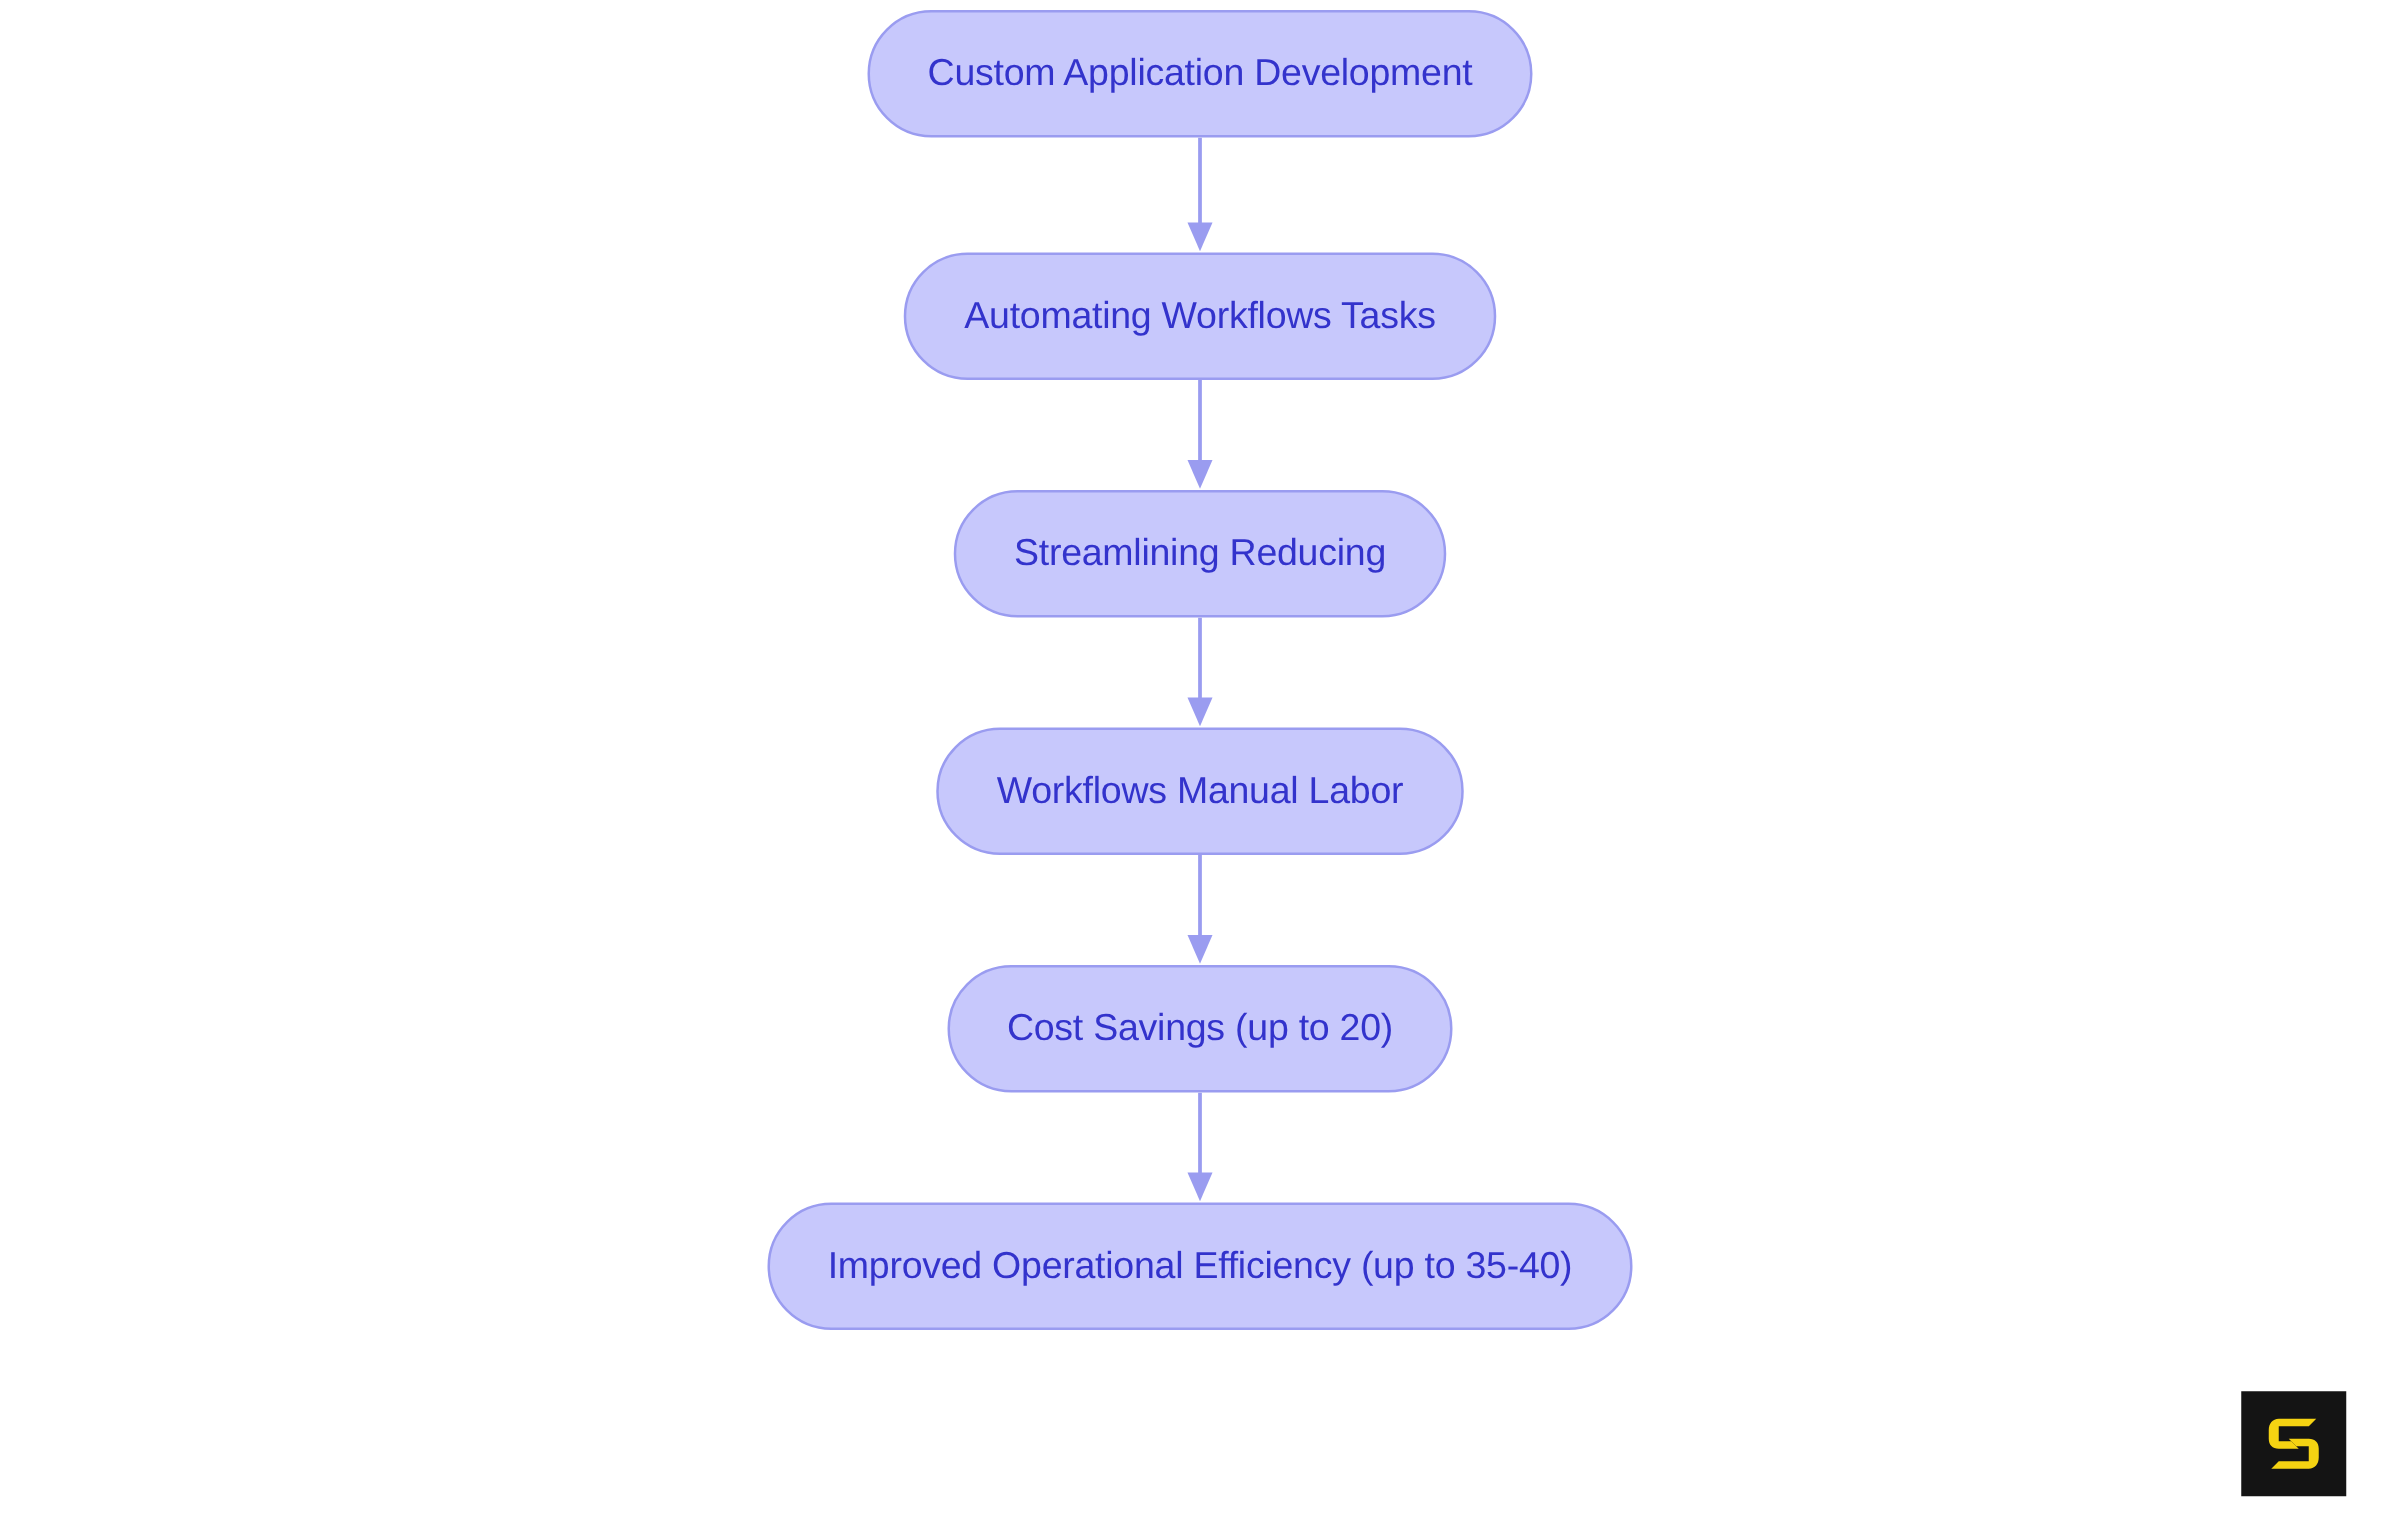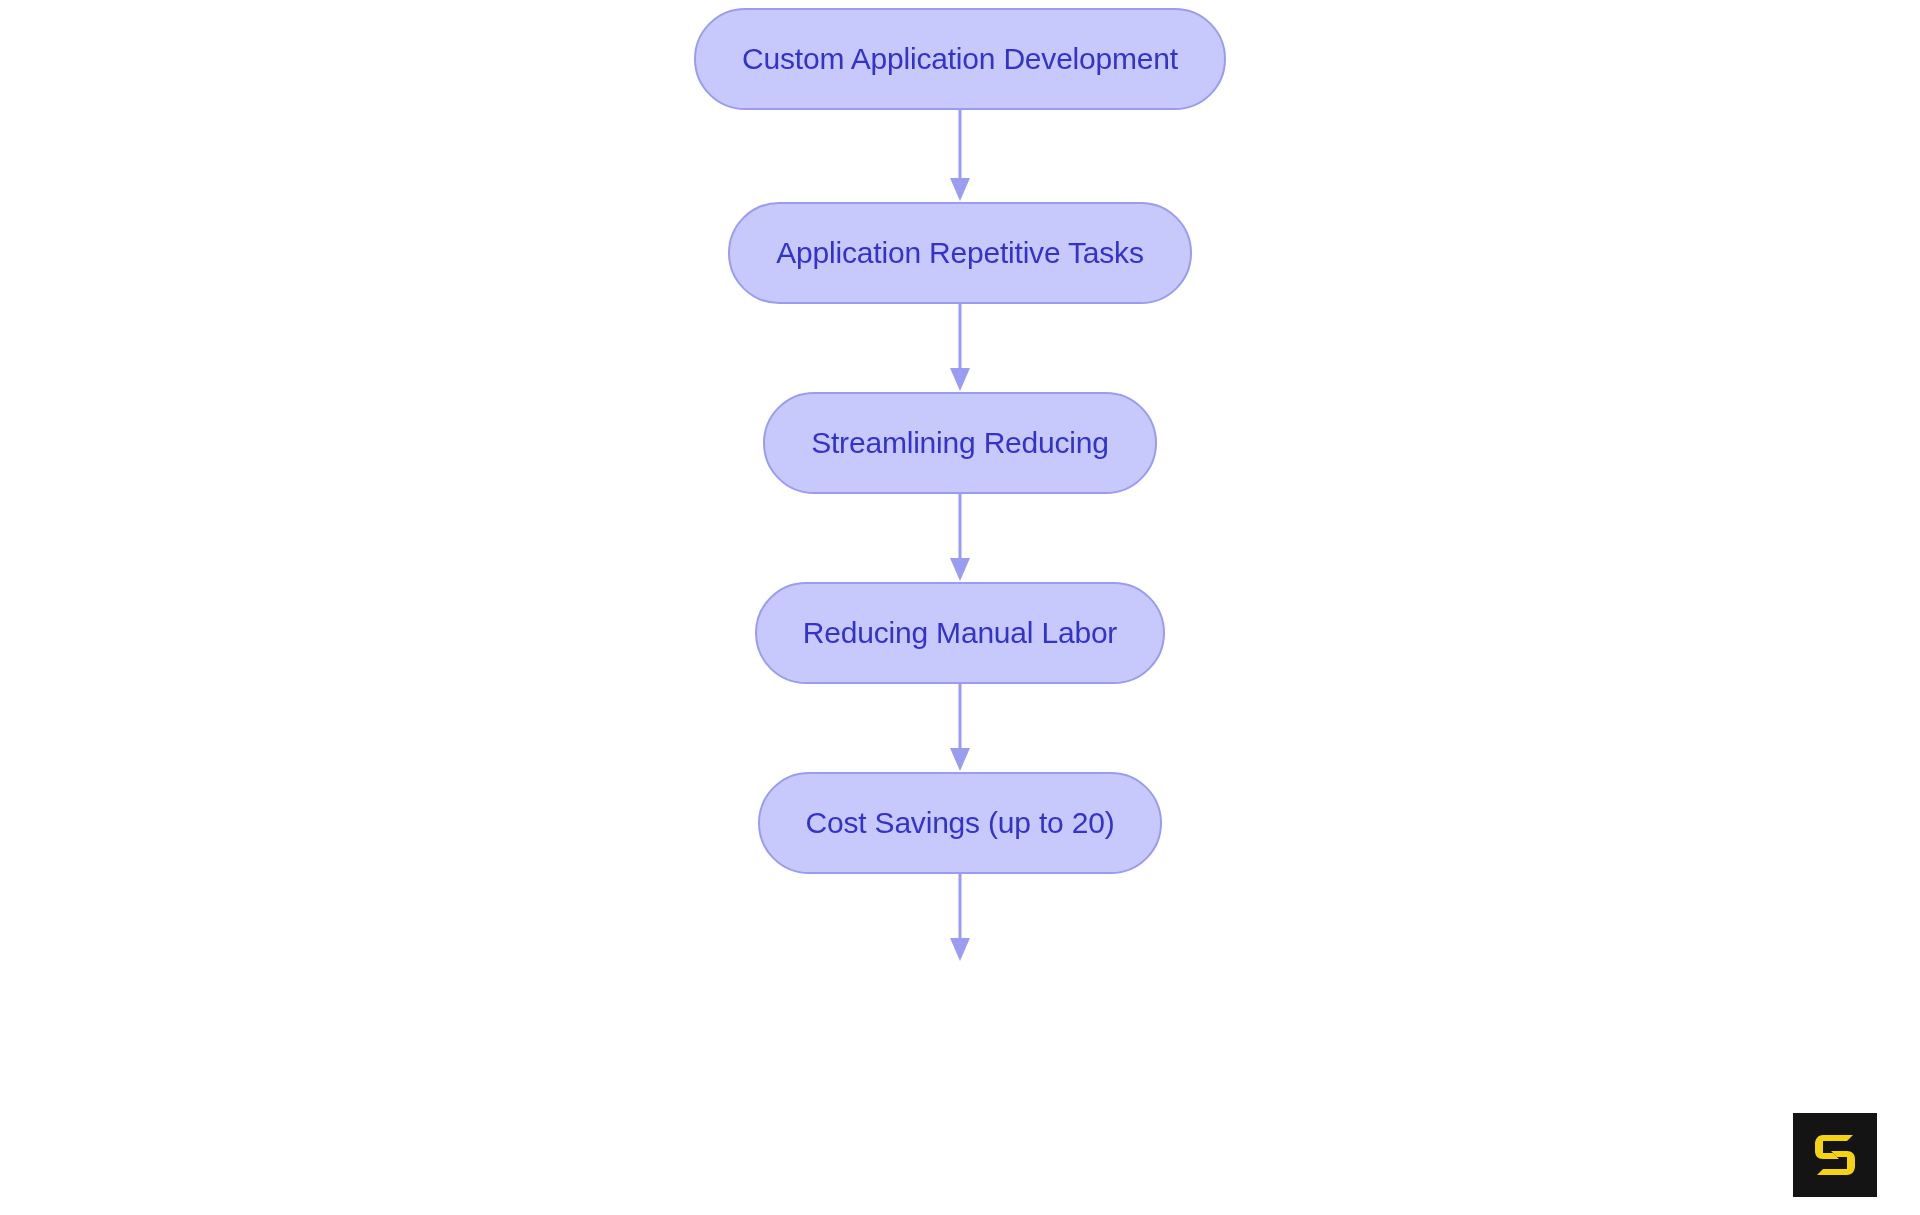--- a/index.html
+++ b/index.html
@@ -101,21 +101,21 @@
 
     <div class="connector" style="height:92px;">
       <svg width="24" height="92" viewBox="0 0 24 92" aria-hidden="true">
         <line x1="12" y1="0" x2="12" y2="72" stroke="#9a9cf0" stroke-width="3"></line>
         <polygon points="12,91 2,68 22,68" fill="#9a9cf0"></polygon>
       </svg>
     </div>
 
     <div class="node-slot">
       <div class="node">
-        <span class="node-label">Application Repetitive Tasks</span>
+        <span class="node-label">Automating Workflows Tasks</span>
       </div>
     </div>
 
     <div class="connector" style="height:88px;">
       <svg width="24" height="88" viewBox="0 0 24 88" aria-hidden="true">
         <line x1="12" y1="0" x2="12" y2="68" stroke="#9a9cf0" stroke-width="3"></line>
         <polygon points="12,87 2,64 22,64" fill="#9a9cf0"></polygon>
       </svg>
     </div>
 
@@ -127,21 +127,21 @@
 
     <div class="connector" style="height:88px;">
       <svg width="24" height="88" viewBox="0 0 24 88" aria-hidden="true">
         <line x1="12" y1="0" x2="12" y2="68" stroke="#9a9cf0" stroke-width="3"></line>
         <polygon points="12,87 2,64 22,64" fill="#9a9cf0"></polygon>
       </svg>
     </div>
 
     <div class="node-slot">
       <div class="node">
-        <span class="node-label">Reducing Manual Labor</span>
+        <span class="node-label">Workflows Manual Labor</span>
       </div>
     </div>
 
     <div class="connector" style="height:88px;">
       <svg width="24" height="88" viewBox="0 0 24 88" aria-hidden="true">
         <line x1="12" y1="0" x2="12" y2="68" stroke="#9a9cf0" stroke-width="3"></line>
         <polygon points="12,87 2,64 22,64" fill="#9a9cf0"></polygon>
       </svg>
     </div>
 
@@ -151,20 +151,25 @@
       </div>
     </div>
 
     <div class="connector" style="height:88px;">
       <svg width="24" height="88" viewBox="0 0 24 88" aria-hidden="true">
         <line x1="12" y1="0" x2="12" y2="68" stroke="#9a9cf0" stroke-width="3"></line>
         <polygon points="12,87 2,64 22,64" fill="#9a9cf0"></polygon>
       </svg>
     </div>
 
+    <div class="node-slot">
+      <div class="node">
+        <span class="node-label">Improved Operational Efficiency (up to 35-40)</span>
+      </div>
+    </div>
 
   </div>
 
   <div id="brand-logo">
     <span>
       <svg width="52" height="52" viewBox="0 0 52 52" aria-hidden="true">
         <path d="M44 6 H14 C9 6 6 10 6 15 V22 C6 27 9 30 14 30 H30 L24 24 H14 V12 H38 Z" fill="#f5d312"></path>
         <path d="M8 46 H38 C43 46 46 42 46 37 V30 C46 25 43 22 38 22 H22 L28 28 H38 V40 H14 Z" fill="#f5d312"></path>
       </svg>
     </span>

